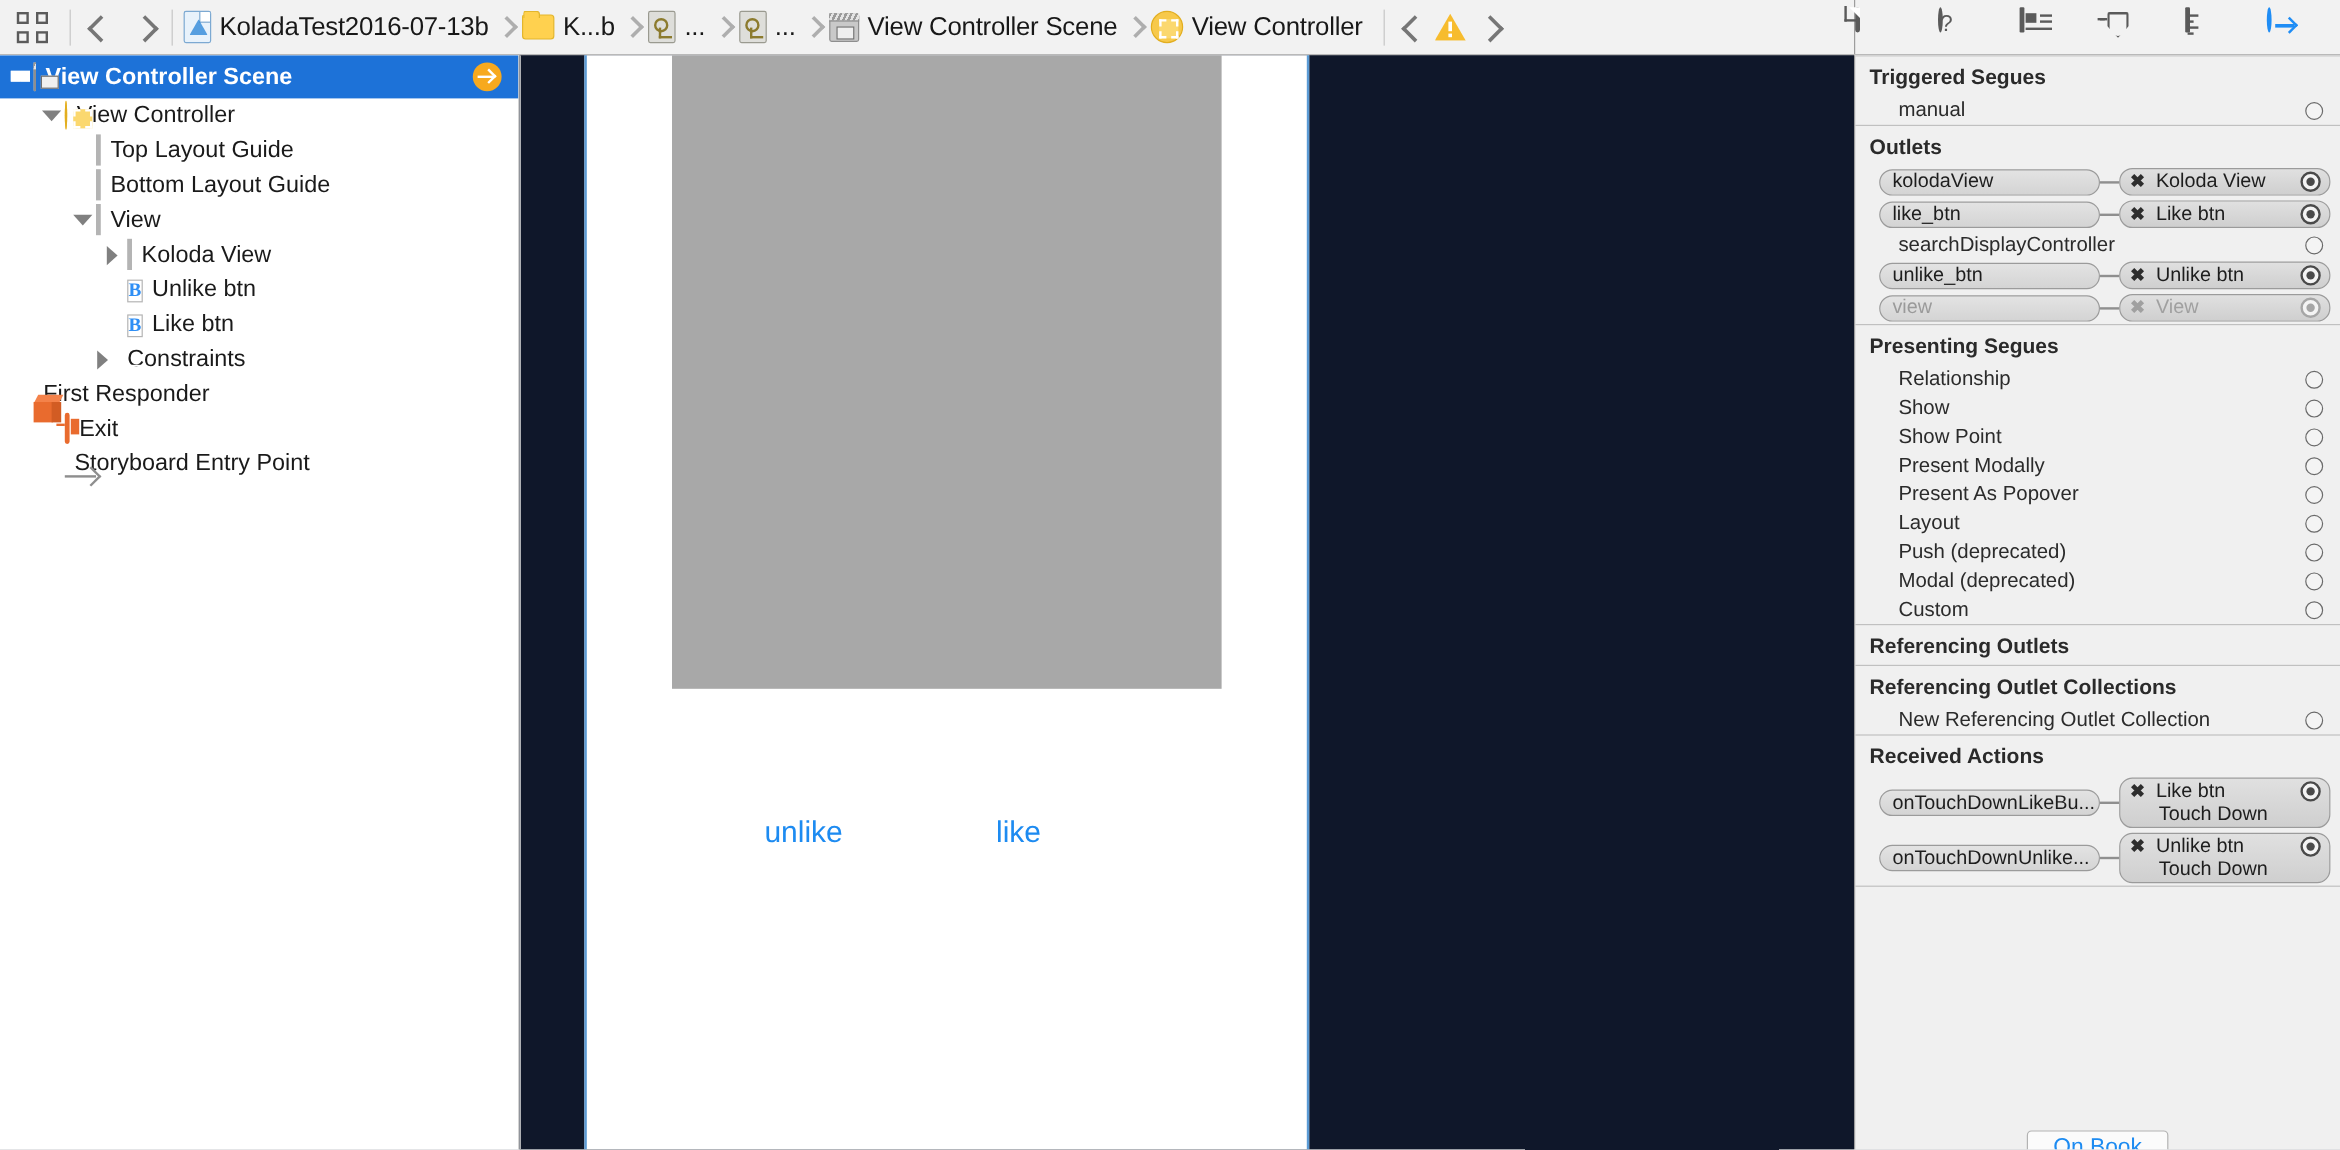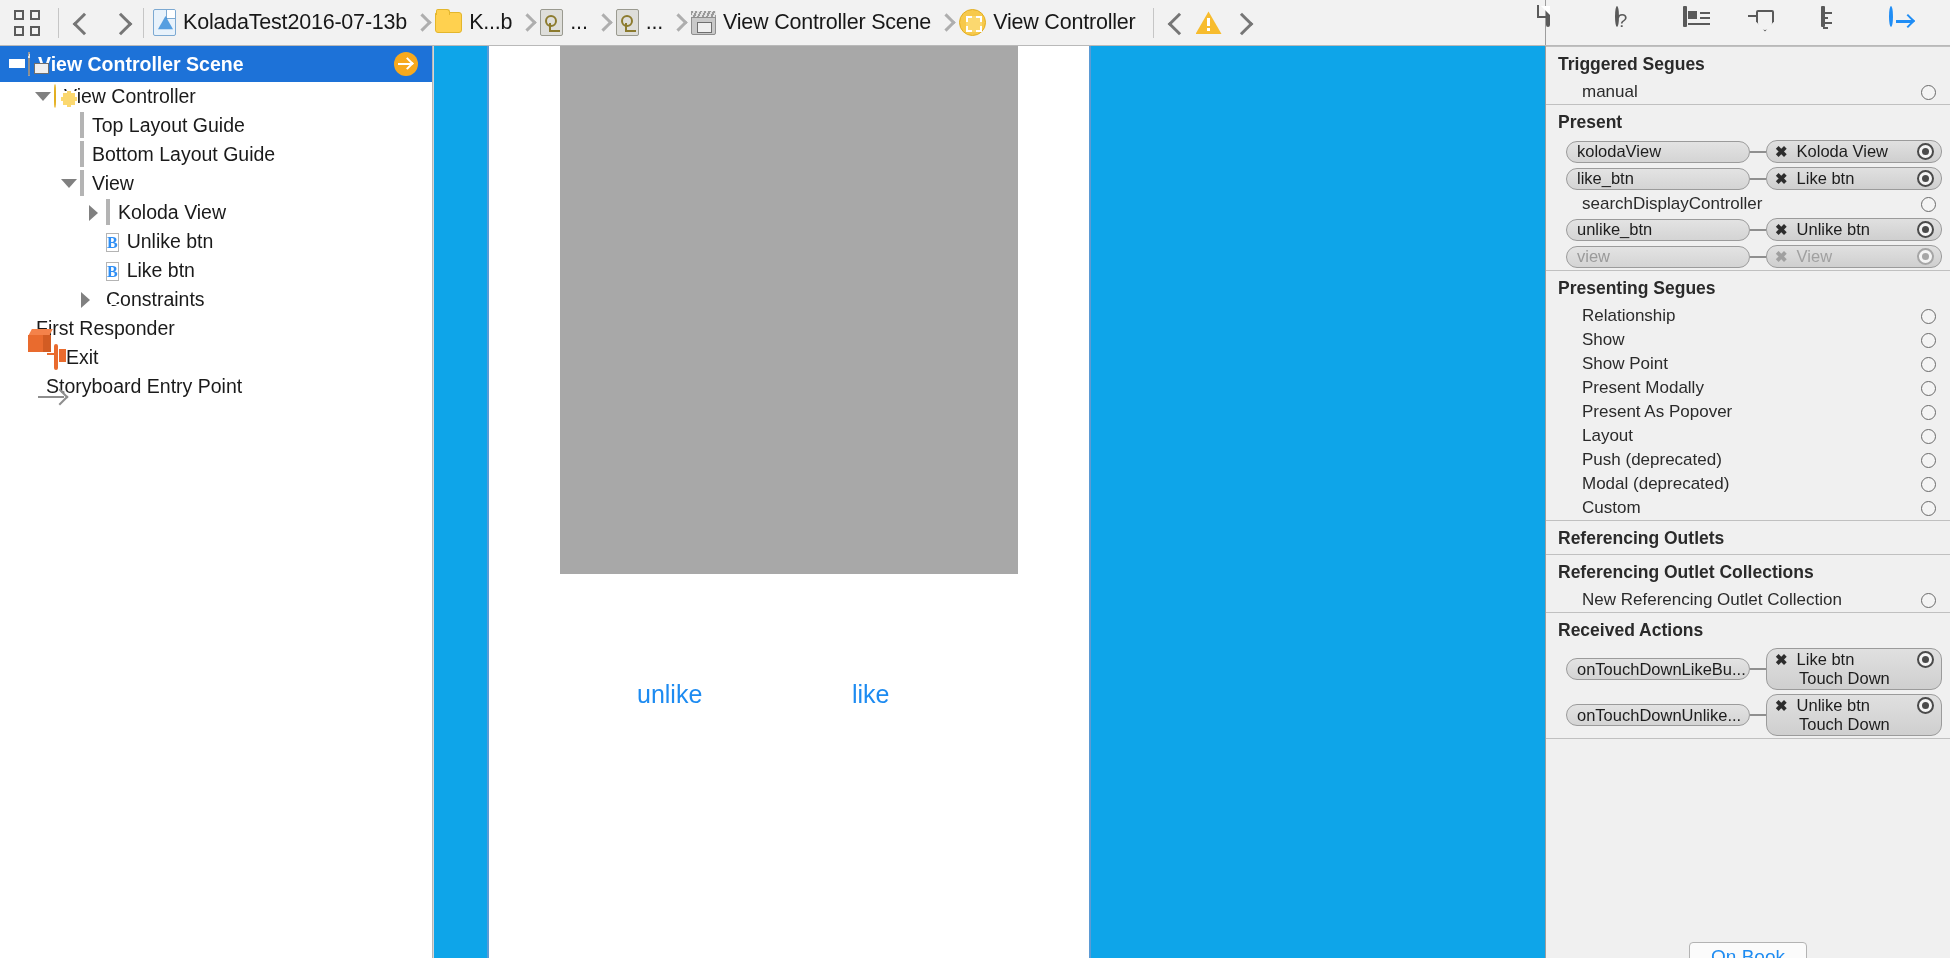--- a/index.html
+++ b/index.html
@@ -229,39 +229,39 @@
   .ic-entry i{position:absolute;left:0;top:9px;width:26px;height:2.6px;background:#8e8e8e;}
   .ic-entry i::after{content:"";position:absolute;right:-2px;top:-5px;width:10px;height:10px;border-right:2.6px solid #8e8e8e;border-top:2.6px solid #8e8e8e;transform:rotate(45deg);}
   .seg-badge {
     margin-left:auto; margin-right:14px;
     width:24px;height:24px;border-radius:50%;background:#f7a91e;position:relative;flex:0 0 auto;
   }
   .seg-badge i{position:absolute;left:4px;top:10.5px;width:13px;height:2.4px;background:#ffffff;}
   .seg-badge i::after{content:"";position:absolute;right:-1px;top:-3.5px;width:7px;height:7px;border-right:2.4px solid #ffffff;border-top:2.4px solid #ffffff;transform:rotate(45deg);}
 
   
-  .canvas { flex: 1; position: relative; background: #0ea5e9; overflow: hidden; }
+  .canvas { flex: 1; position: relative; background: #0f172a; overflow: hidden; }
   .canvas-arrow { position:absolute; left: 432px; top: 458px; width: 56px; height: 58px;}
   .canvas-arrow i{position:absolute;left:0;top:27px;width:48px;height:5px;background:#b0b0b0;}
   .canvas-arrow i::after{content:"";position:absolute;right:0px;top:-14px;width:32px;height:32px;border-right:5px solid #b0b0b0;border-top:5px solid #b0b0b0;transform:rotate(45deg);}
   .device {
     position:absolute; left: 54px; top: -48px; width: 604px; height: 1180px;
     background:#ffffff;
     border-left: 2px solid #5b9bd5; border-right: 2px solid #5b9bd5;
   }
   .koloda-view {
     position:absolute; left: 71px; top: 48px; width: 458px; height: 528px;
     background: #a8a8a8;
   }
   .btn-unlike, .btn-like {
     position:absolute; top: 682px;
     color:#1d8bf1; font-size: 25px; font-family:"Liberation Sans", sans-serif;
   }
   .btn-unlike { left: 148px; }
-  .btn-like { left: 363px; }
+  .btn-like { left: 341px; }
   .canvas-left-edge { position:absolute; left:0; top:0; bottom:0; width:1px; background:#d6d6d6;}
 
   
   .inspector {
     width: 405px; min-width:405px;
     background: #f0f0f0;
     border-left: 1px solid #9d9d9d;
     overflow: hidden;
     position: relative;
   }
@@ -452,21 +452,21 @@
         <div class="orow" style="">
           <span class="twist"></span>
           <span class="oicon"><span class="ic-responder"><span class="top"></span><span class="front"></span><span class="side"></span></span></span>
           <span class="olabel">First Responder</span>
         </div>
         <div class="orow" style="padding-left: 32px;">
           <span class="twist"></span>
           <span class="oicon"><span class="ic-exit"></span></span>
           <span class="olabel">Exit</span>
         </div>
-        <div class="orow" style="padding-left: 16px;">
+        <div class="orow" style="padding-left: 16px; margin-left: 16px;">
           <span class="twist"></span>
           <span class="oicon"><span class="ic-entry"><i></i></span></span>
           <span class="olabel">Storyboard Entry Point</span>
         </div>
       </div>
 
     <div class="canvas">
       <div class="canvas-left-edge"></div>
       <div class="canvas-arrow">
           <i></i>
@@ -479,21 +479,21 @@
     </div>
 
     <div class="inspector" id="inspector-host">
         <div class="insp-sep"></div>
         <div class="insp-section-title">Triggered Segues</div>
         <div class="insp-row">
           <span class="rlabel">manual</span>
           <span class="dot-o"></span>
         </div>
         <div class="insp-sep"></div>
-        <div class="insp-section-title">Present</div>
+        <div class="insp-section-title">Outlets</div>
         <div class="conn-row">
           <span class="pill-left">kolodaView</span>
           <span class="conn-link"></span>
           <span class="pill-right">
             <span class="line1">
               <span class="xm">✖</span>
               <span class="rtxt">Koloda View</span>
               <span class="dot-filled"></span>
             </span>
           </span>

